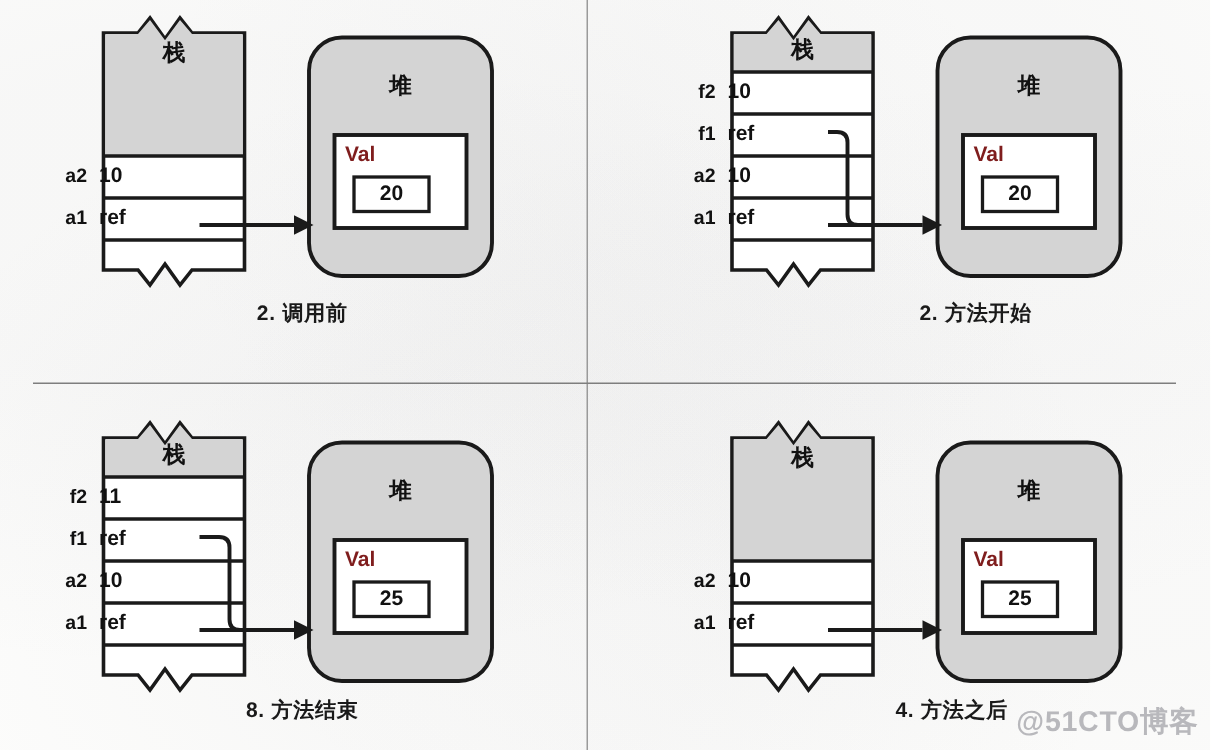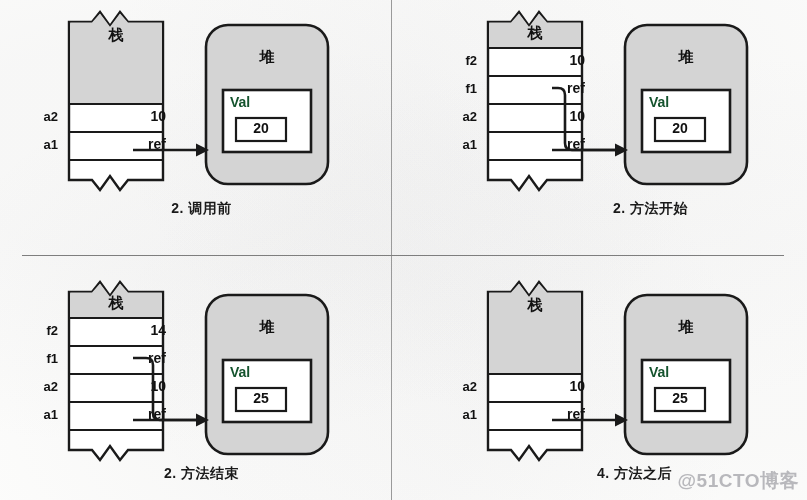--- a/index.html
+++ b/index.html
@@ -82,21 +82,21 @@
     font-weight: bold;
     color: #111;
     text-align: right;
     width: 34px;
   }
   .cell-text {
     position: absolute;
     font-size: 14px;
     font-weight: bold;
     color: #111;
-    text-align: right;
+    text-align: left;
   }
   .stack-title {
     position: absolute;
     font-size: 15px;
     font-weight: bold;
     color: #111;
     text-align: center;
   }
 
   
@@ -105,21 +105,21 @@
     position: absolute;
     font-size: 15px;
     font-weight: bold;
     color: #111;
     text-align: center;
   }
   .val-label {
     position: absolute;
     font-size: 14px;
     font-weight: bold;
-    color: #14532d;
+    color: #7f1d1d;
   }
   .val-num {
     position: absolute;
     font-size: 14px;
     font-weight: bold;
     color: #111;
     text-align: center;
   }
 
   .arrows { position: absolute; left: 0; top: 0; }
@@ -251,21 +251,21 @@
         <path d="M4.2,14.6 L26,14.6 L34,5.4 L44,18.8 L54,5.4 L62,14.6 L95.8,14.6 L95.8,40 L4.2,40 Z" fill="#d4d4d4" stroke="none"></path>
         <line x1="3" y1="40" x2="97" y2="40" stroke="#1a1a1a" stroke-width="2.2"></line>
         <line x1="3" y1="68" x2="97" y2="68" stroke="#1a1a1a" stroke-width="2.2"></line>
         <line x1="3" y1="96" x2="97" y2="96" stroke="#1a1a1a" stroke-width="2.2"></line>
         <line x1="3" y1="124" x2="97" y2="124" stroke="#1a1a1a" stroke-width="2.2"></line>
         <line x1="3" y1="152" x2="97" y2="152" stroke="#1a1a1a" stroke-width="2.2"></line>
       </svg>
       <div class="stack-title" style="left:0; top:16px; width:100px;">栈</div>
 
       <div class="slot-label" style="left:-42px; top:45px;">f2</div>
-      <div class="cell-text" style="left:0; top:44px; width:100px;">14</div>
+      <div class="cell-text" style="left:0; top:44px; width:100px;">11</div>
 
       <div class="slot-label" style="left:-42px; top:73px;">f1</div>
       <div class="cell-text" style="left:0; top:72px; width:100px;">ref</div>
 
       <div class="slot-label" style="left:-42px; top:101px;">a2</div>
       <div class="cell-text" style="left:0; top:100px; width:100px;">10</div>
 
       <div class="slot-label" style="left:-42px; top:129px;">a1</div>
       <div class="cell-text" style="left:0; top:128px; width:100px;">ref</div>
     </div>
@@ -284,21 +284,21 @@
     <svg class="arrows" width="403" height="250">
       <g>
         <path d="M133,108 H146 Q153,108 153,115 V163 Q153,170 160,170 H196" fill="none" stroke="#1a1a1a" stroke-width="2.6"></path>
       </g>
       <g>
         <line x1="133" y1="170" x2="196" y2="170" stroke="#1a1a1a" stroke-width="2.6"></line>
         <path d="M196,163.5 L209,170 L196,176.5 Z" fill="#1a1a1a"></path>
       </g>
     </svg>
 
-    <div class="caption">2. 方法结束</div>
+    <div class="caption">8. 方法结束</div>
   </div>
 
   <div class="panel panel-4">
 
     <div class="stack-wrap" style="left:82px; top:28px;">
       <svg class="stack-svg" width="100" height="186" viewBox="0 0 100 186">
         <path d="M3,14 L26,14 L34,4 L44,18 L54,4 L62,14 L97,14
                  L97,172 L62,172 L54,182 L44,168 L34,182 L26,172 L3,172 Z" fill="#ffffff" stroke="#1a1a1a" stroke-width="2.4" stroke-linejoin="miter"></path>
         <path d="M4.2,14.6 L26,14.6 L34,5.4 L44,18.8 L54,5.4 L62,14.6 L95.8,14.6 L95.8,96 L4.2,96 Z" fill="#d4d4d4" stroke="none"></path>
         <line x1="3" y1="96" x2="97" y2="96" stroke="#1a1a1a" stroke-width="2.2"></line>

